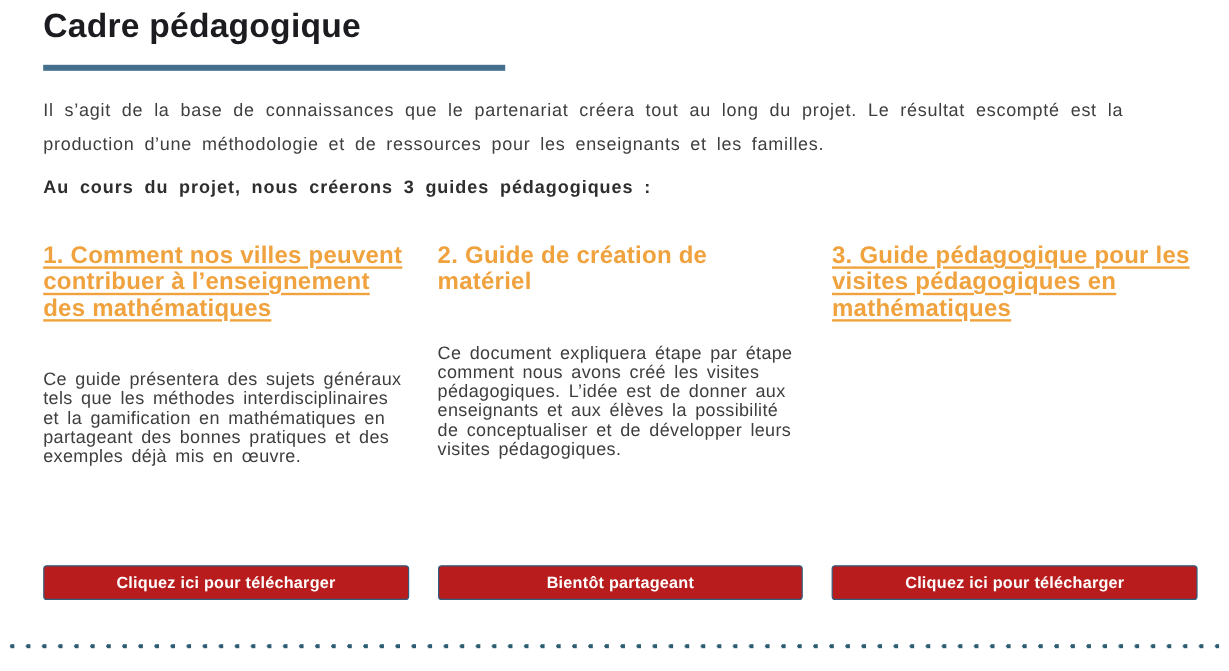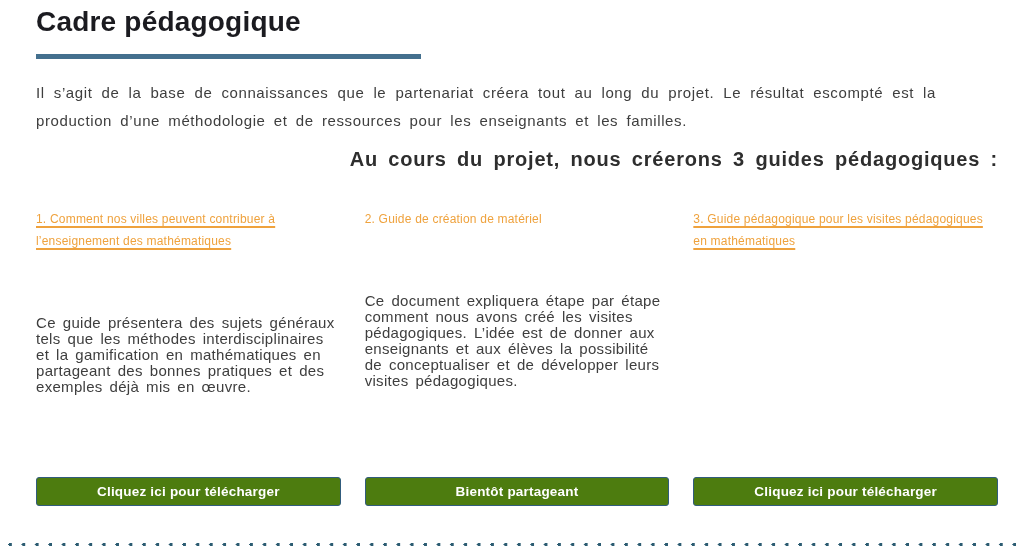--- a/index.html
+++ b/index.html
@@ -30,42 +30,41 @@
     max-width: 900px;
     font-size: 15px;
     line-height: 28px;
     color: #3e3e3e;
     letter-spacing: 0.6px;
     word-spacing: 3.5px;
     text-align: justify;
   }
   .lead {
     margin: 13px 0 0 0;
-    font-size: 20px;
+    font-size: 15px;
     font-weight: 700;
     color: #2e2e2e;
     letter-spacing: 0.8px;
     word-spacing: 4px;
-    text-align: right;
   }
 
   .guides-grid {
     margin-top: 37px;
     display: grid;
     grid-template-columns: repeat(3, 1fr);
     column-gap: 24px;
     height: 298px;
   }
   .guide-col { display: flex; flex-direction: column; }
 
   .guide-title {
     display: block;
     min-height: 85px;
-    font-size: 12px;
-    font-weight: 400;
+    font-size: 20px;
+    font-weight: 700;
     line-height: 22px;
     color: #efa23d;
     letter-spacing: 0.2px;
     text-decoration: none;
   }
   .guide-title.linked {
     text-decoration: underline;
     text-decoration-thickness: 1.5px;
     text-underline-offset: 3px;
     cursor: pointer;
@@ -76,21 +75,21 @@
     font-size: 15px;
     line-height: 16px;
     color: #3e3e3e;
     letter-spacing: 0.3px;
     word-spacing: 2.5px;
   }
   .guide-btn {
     margin-top: auto;
     width: 100%;
     height: 29px;
-    background: #4d7c0f;
+    background: #b91c1c;
     border: 1px solid #315c7d;
     border-radius: 3px;
     color: #ffffff;
     font-family: "Liberation Sans", sans-serif;
     font-size: 13.5px;
     font-weight: 700;
     letter-spacing: 0.2px;
     cursor: pointer;
     padding: 0;
   }

